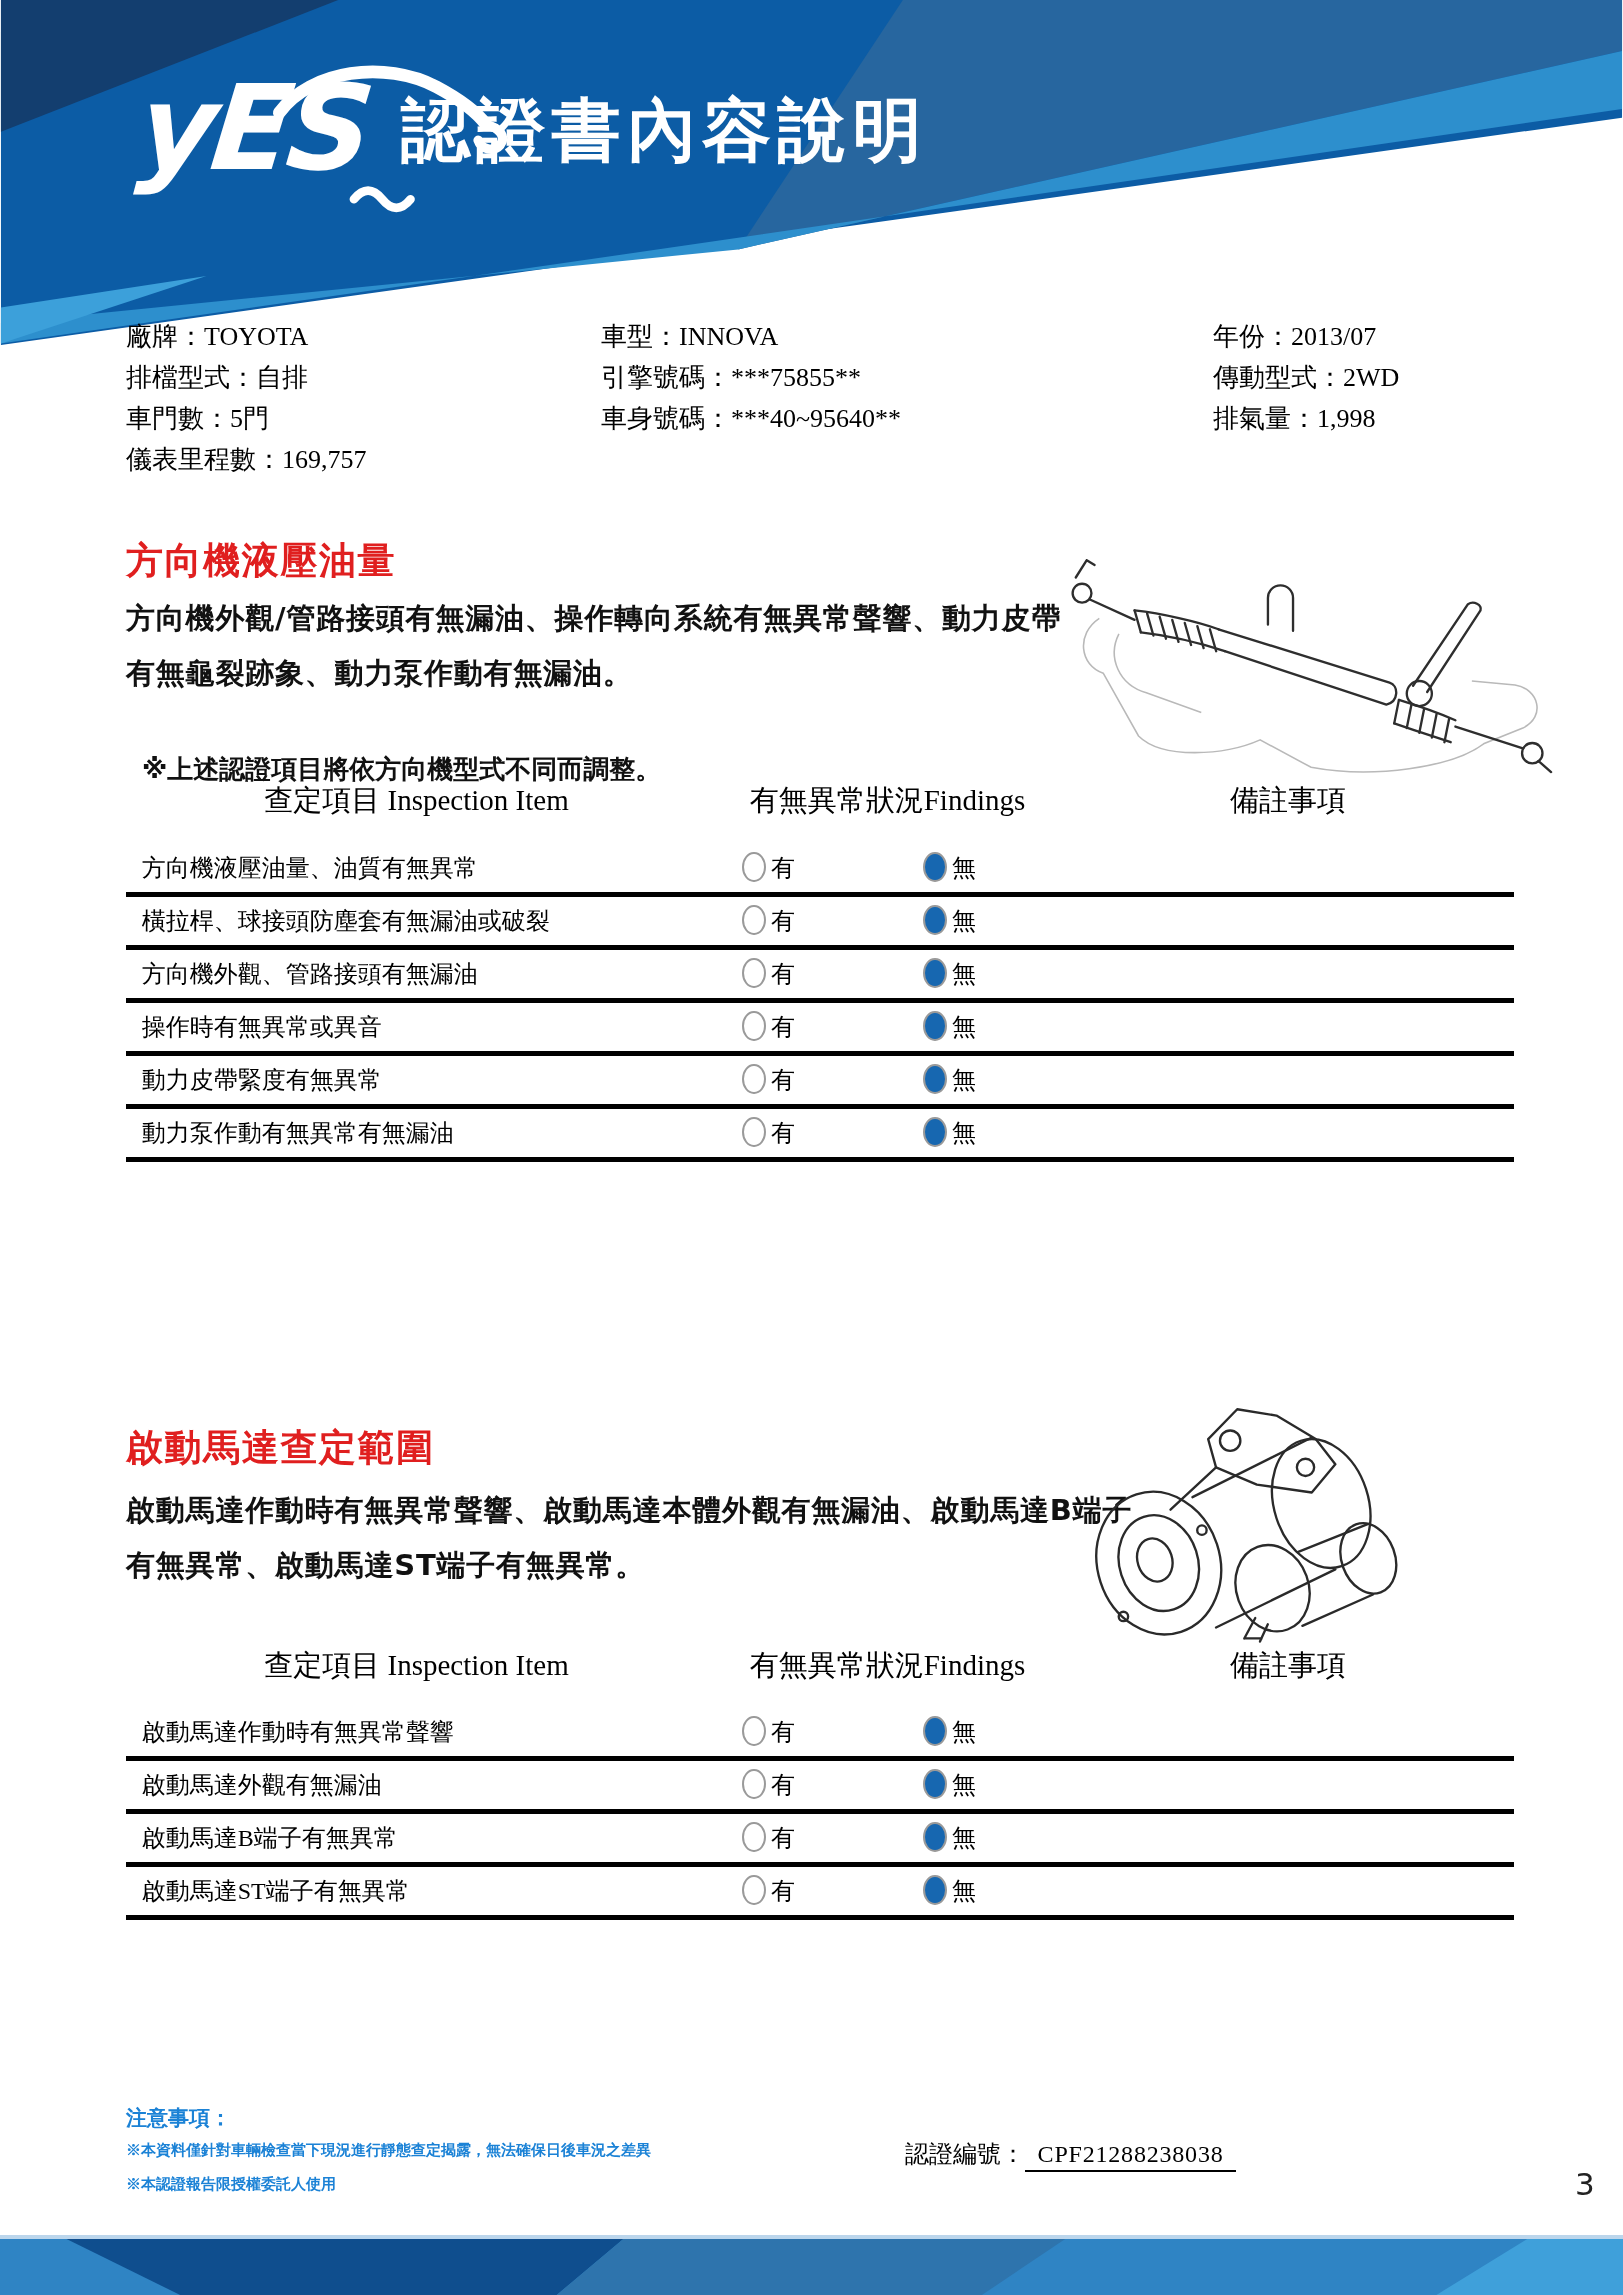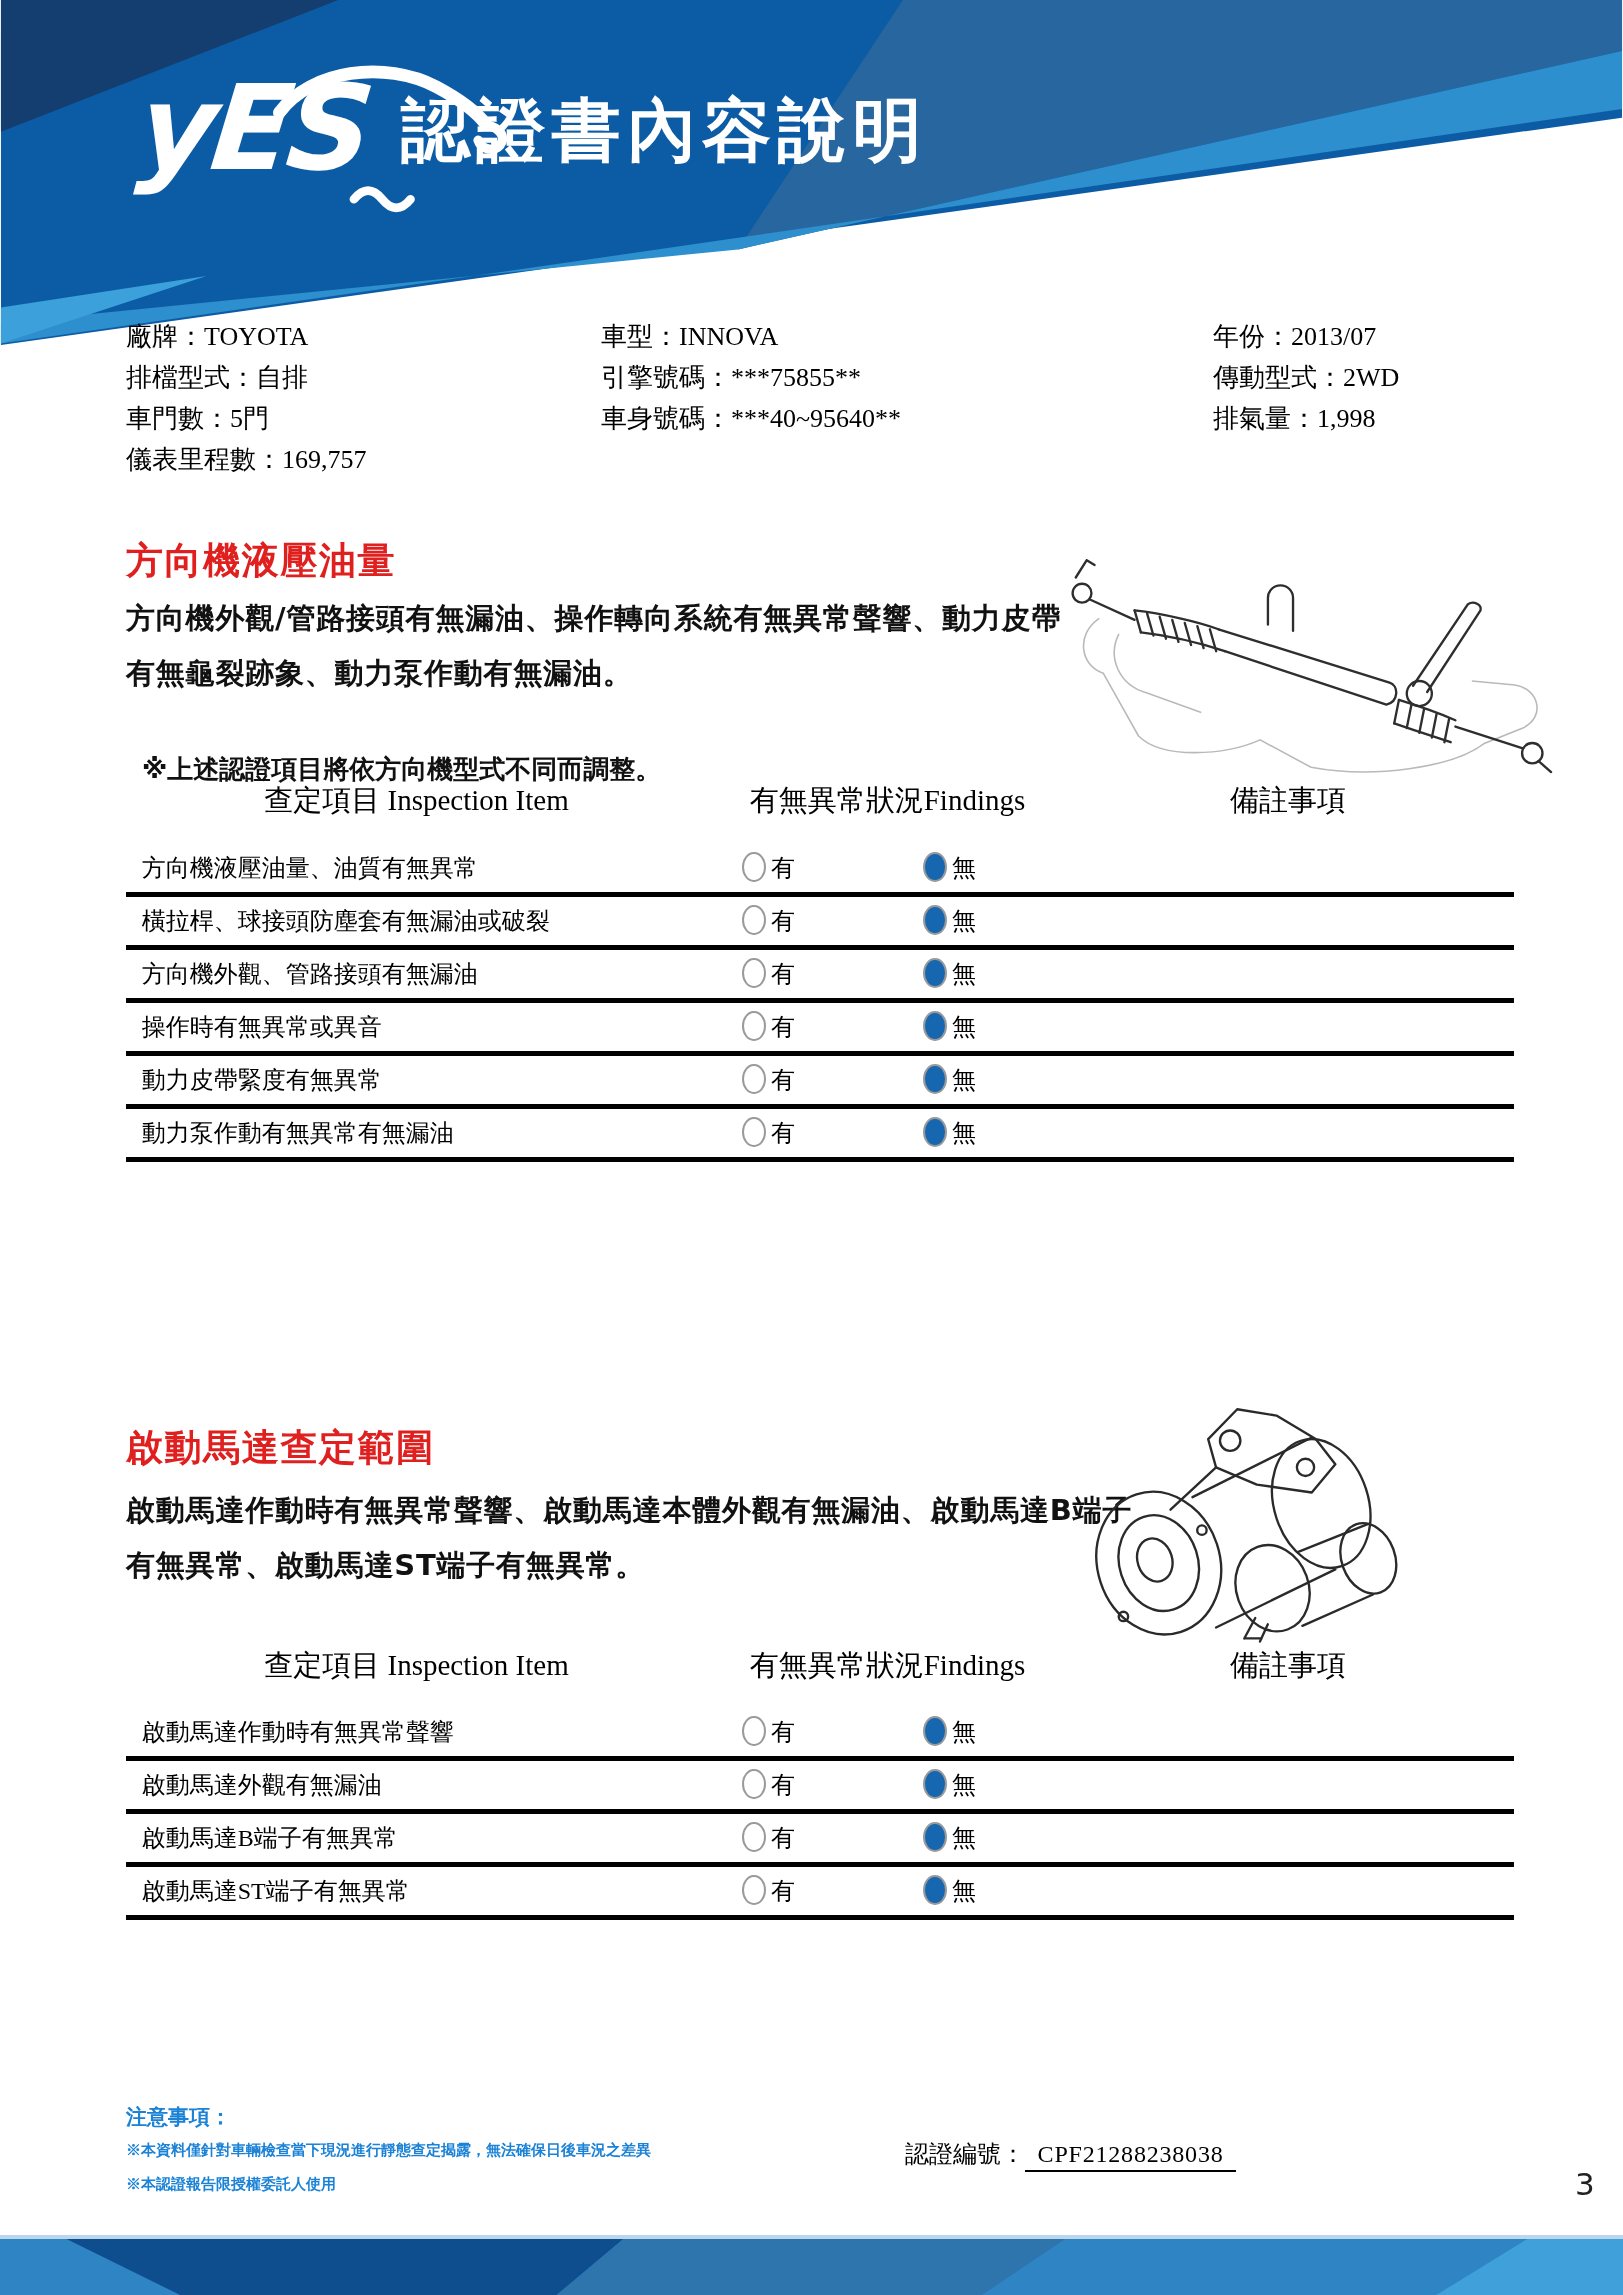--- a/index.html
+++ b/index.html
@@ -43,21 +43,21 @@
   .trow{position:relative;height:48px;border-bottom:5.5px solid #000;}
   .trow .item{position:absolute;left:15.7px;top:0;height:48px;line-height:48px;
               font-size:24px;white-space:nowrap;}
   .opt{position:absolute;top:0;height:48px;line-height:48px;font-size:24px;white-space:nowrap;}
   .opt-yes{left:616px;} .opt-no{left:797px;}
   .radio{display:inline-block;width:19.6px;height:26px;border:2.4px solid #9a9a9a;border-radius:50%;
          background:#fff;vertical-align:-5.5px;margin-right:5.5px;}
   .radio.filled{background:#1767b0;}
 
   
-  .notes{position:absolute;left:126px;top:2102px;font-family:Liberation Serif, serif;
+  .notes{position:absolute;left:126px;top:2102px;font-family:Liberation Sans, sans-serif;
          font-weight:bold;color:#1b82d6;}
   .notes .nhead{font-size:21px;height:31px;line-height:31px;}
   .notes .nline{font-size:15px;height:34px;line-height:34px;white-space:nowrap;}
 
   .cert{position:absolute;left:860px;top:2138px;font-size:24px;white-space:nowrap;padding-left:45px;}
   .cert .cval{display:inline-block;border-bottom:2.4px solid #000;padding:0 12.6px 1.6px 12.6px;
               letter-spacing:0.8px;}
 
   .pagenum{position:absolute;left:1575px;top:2166px;font-family:"DejaVu Sans",sans-serif;
            font-size:31px;color:#222;}

